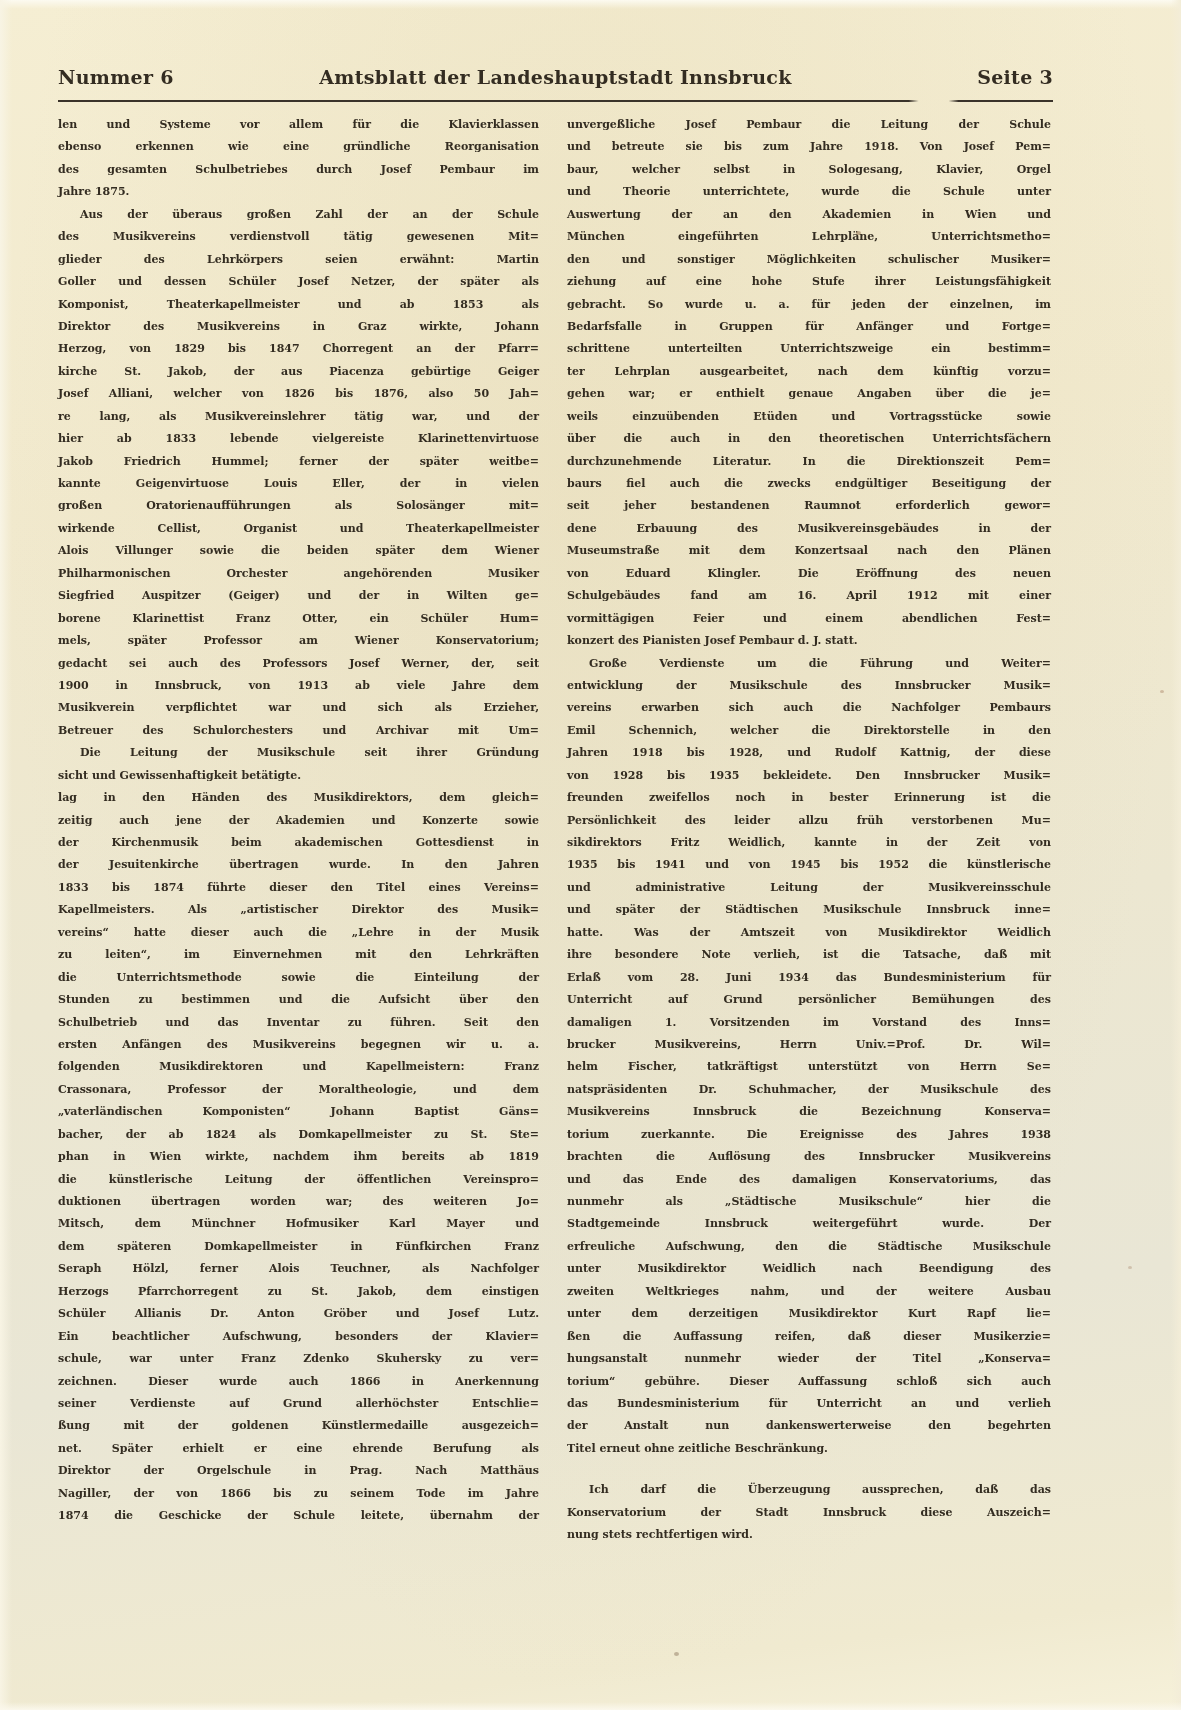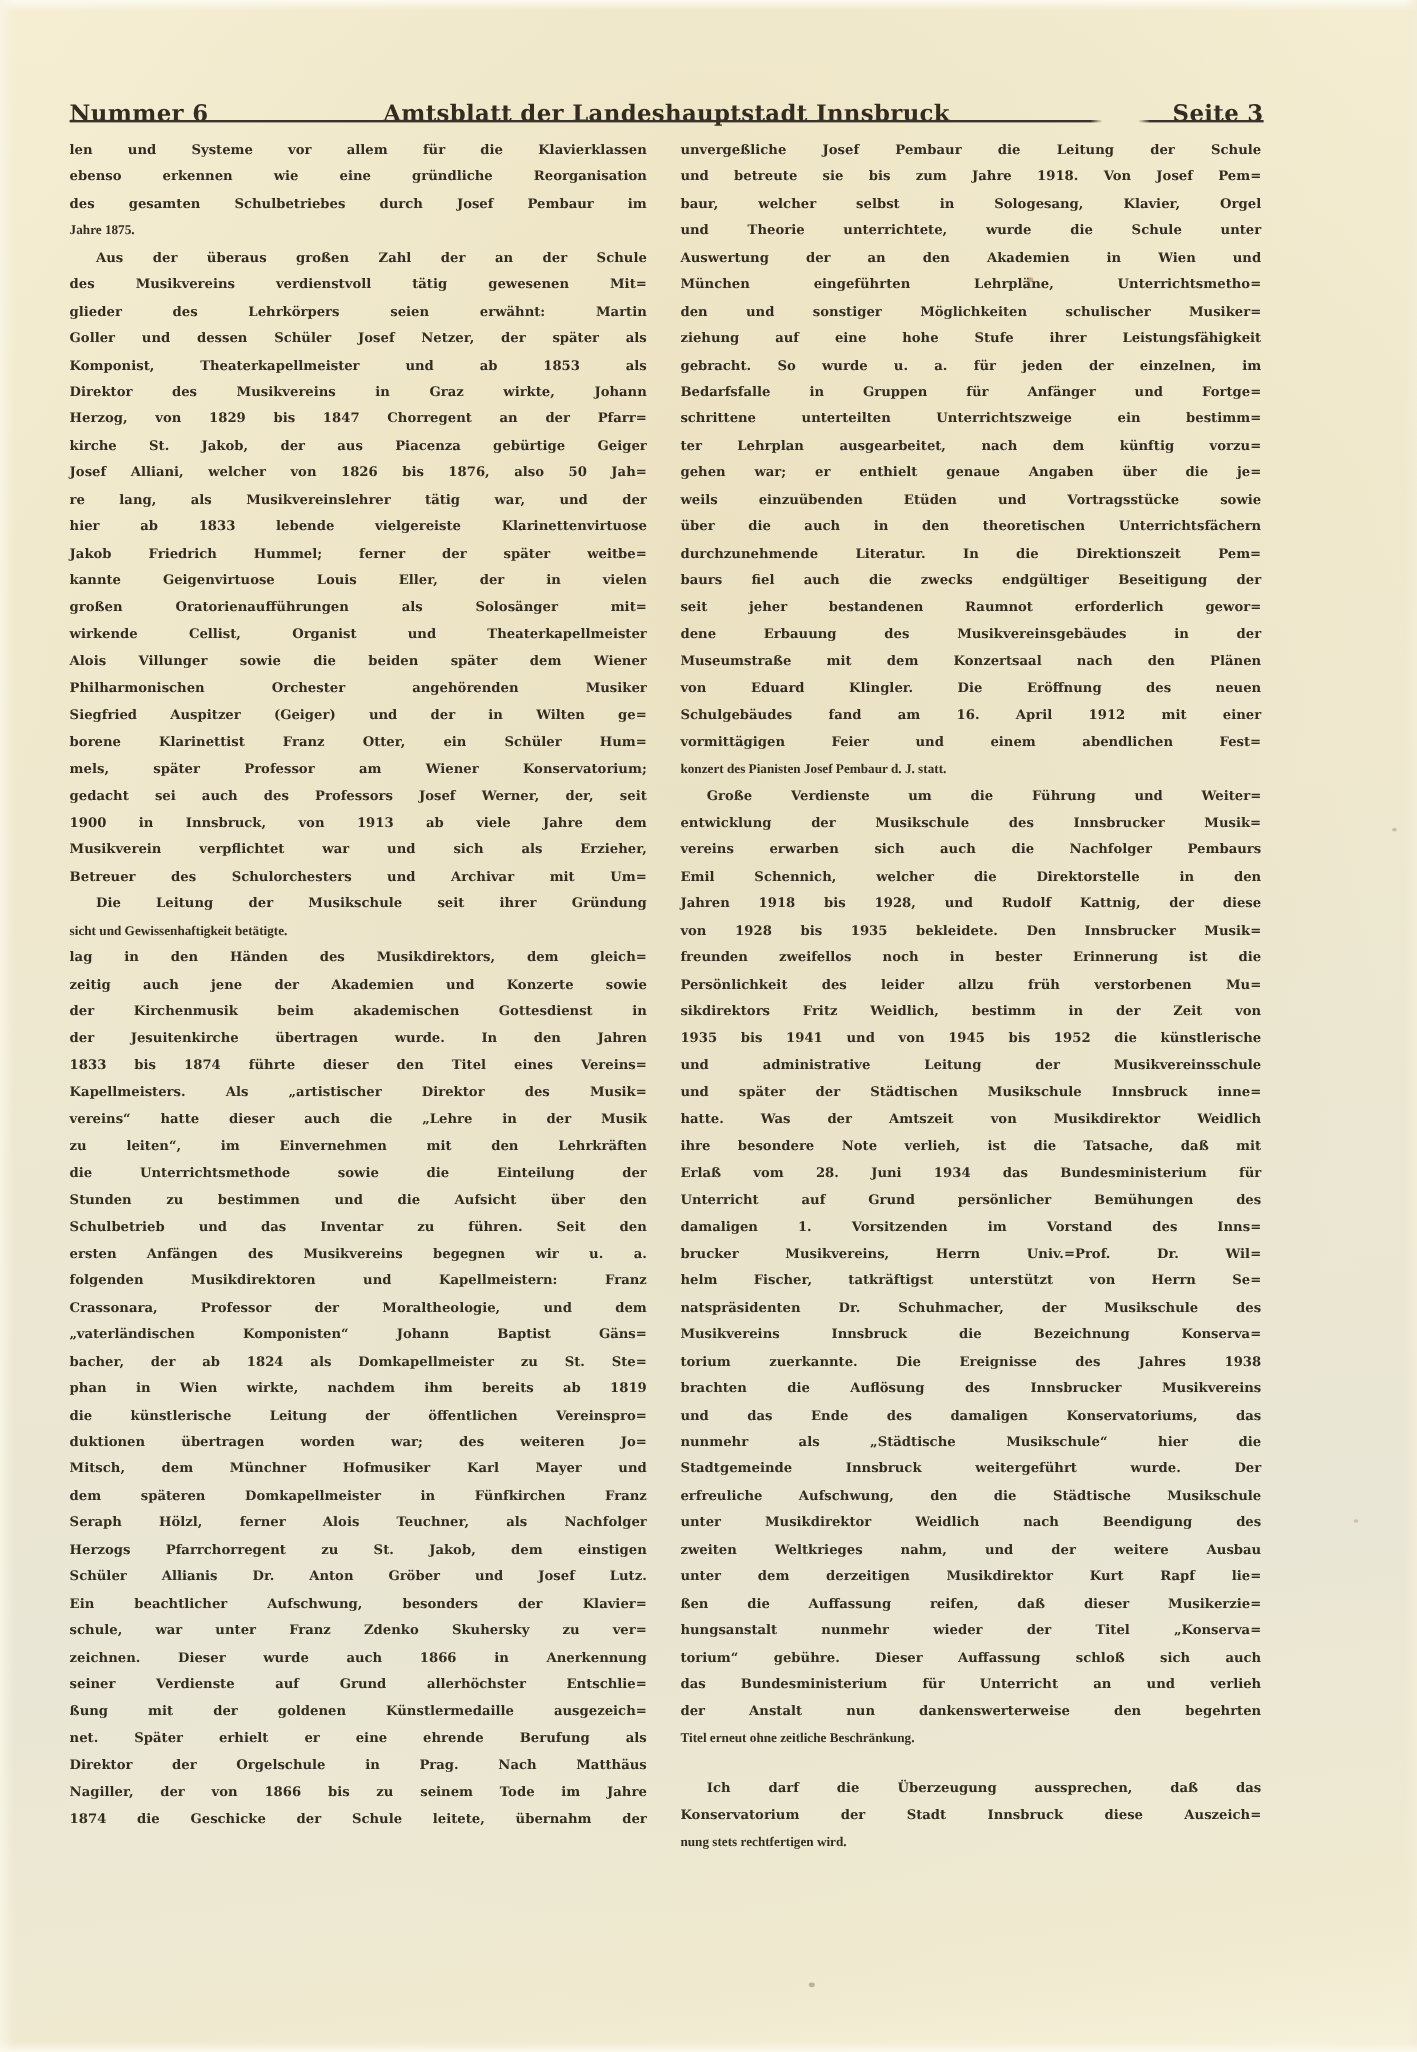--- a/index.html
+++ b/index.html
@@ -14,21 +14,21 @@
       linear-gradient(173deg,#f5eed3 0%,#f1e9cd 28%,#ece7d1 55%,#e9e6d5 76%,#f0ead0 94%,#f6f1da 100%);
     font-family:"DejaVu Serif","Liberation Serif",serif;
   }
   
   .edge-top{position:absolute;left:0;top:0;width:100%;height:9px;background:linear-gradient(#fcfaf0,rgba(252,250,240,0));}
   .edge-left{position:absolute;left:0;top:0;width:12px;height:100%;background:linear-gradient(90deg,#f8f4e4,rgba(248,244,228,0));}
   .edge-bottom{position:absolute;left:0;bottom:0;width:100%;height:8px;background:linear-gradient(rgba(251,248,236,0),#fbf8ec);}
   .edge-right{position:absolute;right:0;top:0;width:10px;height:100%;background:linear-gradient(-90deg,#f3edd8,rgba(243,237,216,0));}
 
   .header{
-    position:absolute;left:58px;top:84px;width:995px;
+    position:absolute;left:58px;top:66px;width:995px;
     display:flex;justify-content:space-between;align-items:baseline;
     font-size:19px;font-weight:700;letter-spacing:.3px;
   }
   .header .center{
     position:absolute;left:50%;transform:translateX(-50%);
     white-space:nowrap;
   }
   .header-rule{
     position:absolute;left:58px;top:100px;width:995px;height:2px;
     background:linear-gradient(to right,
@@ -42,21 +42,21 @@
     font-size:11px;font-weight:700;
     text-rendering:optimizeLegibility;
   }
   .column.left{left:58px;width:481px;}
   .column.right{left:567px;width:484px;}
   .line{
     height:22.45px;line-height:22.45px;
     text-align:justify;text-align-last:justify;
     white-space:normal;overflow:visible;
   }
-  .line.endline{text-align-last:left;font-family:Liberation Serif, serif;}
+  .line.endline{text-align-last:left;}
   .line.indent{text-indent:22px;}
   .pgap{height:19px;}
 
   .speck{position:absolute;border-radius:50%;background:rgba(130,96,60,.45);}
   .speck.s1{left:856px;top:231px;width:5px;height:4px;}
   .speck.s2{left:1160px;top:690px;width:4px;height:3px;background:rgba(150,100,70,.35);}
   .speck.s3{left:674px;top:1652px;width:5px;height:4px;background:rgba(120,95,70,.4);}
   .speck.s4{left:1128px;top:1266px;width:4px;height:3px;background:rgba(150,110,80,.3);}
 </style>
 </head>
@@ -167,21 +167,21 @@
       <div class="line">vormittägigen Feier und einem abendlichen Fest=</div>
       <div class="line endline">konzert des Pianisten Josef Pembaur d. J. statt.</div>
       <div class="line indent">Große Verdienste um die Führung und Weiter=</div>
       <div class="line">entwicklung der Musikschule des Innsbrucker Musik=</div>
       <div class="line">vereins erwarben sich auch die Nachfolger Pembaurs</div>
       <div class="line">Emil Schennich, welcher die Direktorstelle in den</div>
       <div class="line">Jahren 1918 bis 1928, und Rudolf Kattnig, der diese</div>
       <div class="line">von 1928 bis 1935 bekleidete. Den Innsbrucker Musik=</div>
       <div class="line">freunden zweifellos noch in bester Erinnerung ist die</div>
       <div class="line">Persönlichkeit des leider allzu früh verstorbenen Mu=</div>
-      <div class="line">sikdirektors Fritz Weidlich, bestimm in der Zeit von</div>
+      <div class="line">sikdirektors Fritz Weidlich, kannte in der Zeit von</div>
       <div class="line">1935 bis 1941 und von 1945 bis 1952 die künstlerische</div>
       <div class="line">und administrative Leitung der Musikvereinsschule</div>
       <div class="line">und später der Städtischen Musikschule Innsbruck inne=</div>
       <div class="line">hatte. Was der Amtszeit von Musikdirektor Weidlich</div>
       <div class="line">ihre besondere Note verlieh, ist die Tatsache, daß mit</div>
       <div class="line">Erlaß vom 28. Juni 1934 das Bundesministerium für</div>
       <div class="line">Unterricht auf Grund persönlicher Bemühungen des</div>
       <div class="line">damaligen 1. Vorsitzenden im Vorstand des Inns=</div>
       <div class="line">brucker Musikvereins, Herrn Univ.=Prof. Dr. Wil=</div>
       <div class="line">helm Fischer, tatkräftigst unterstützt von Herrn Se=</div>

